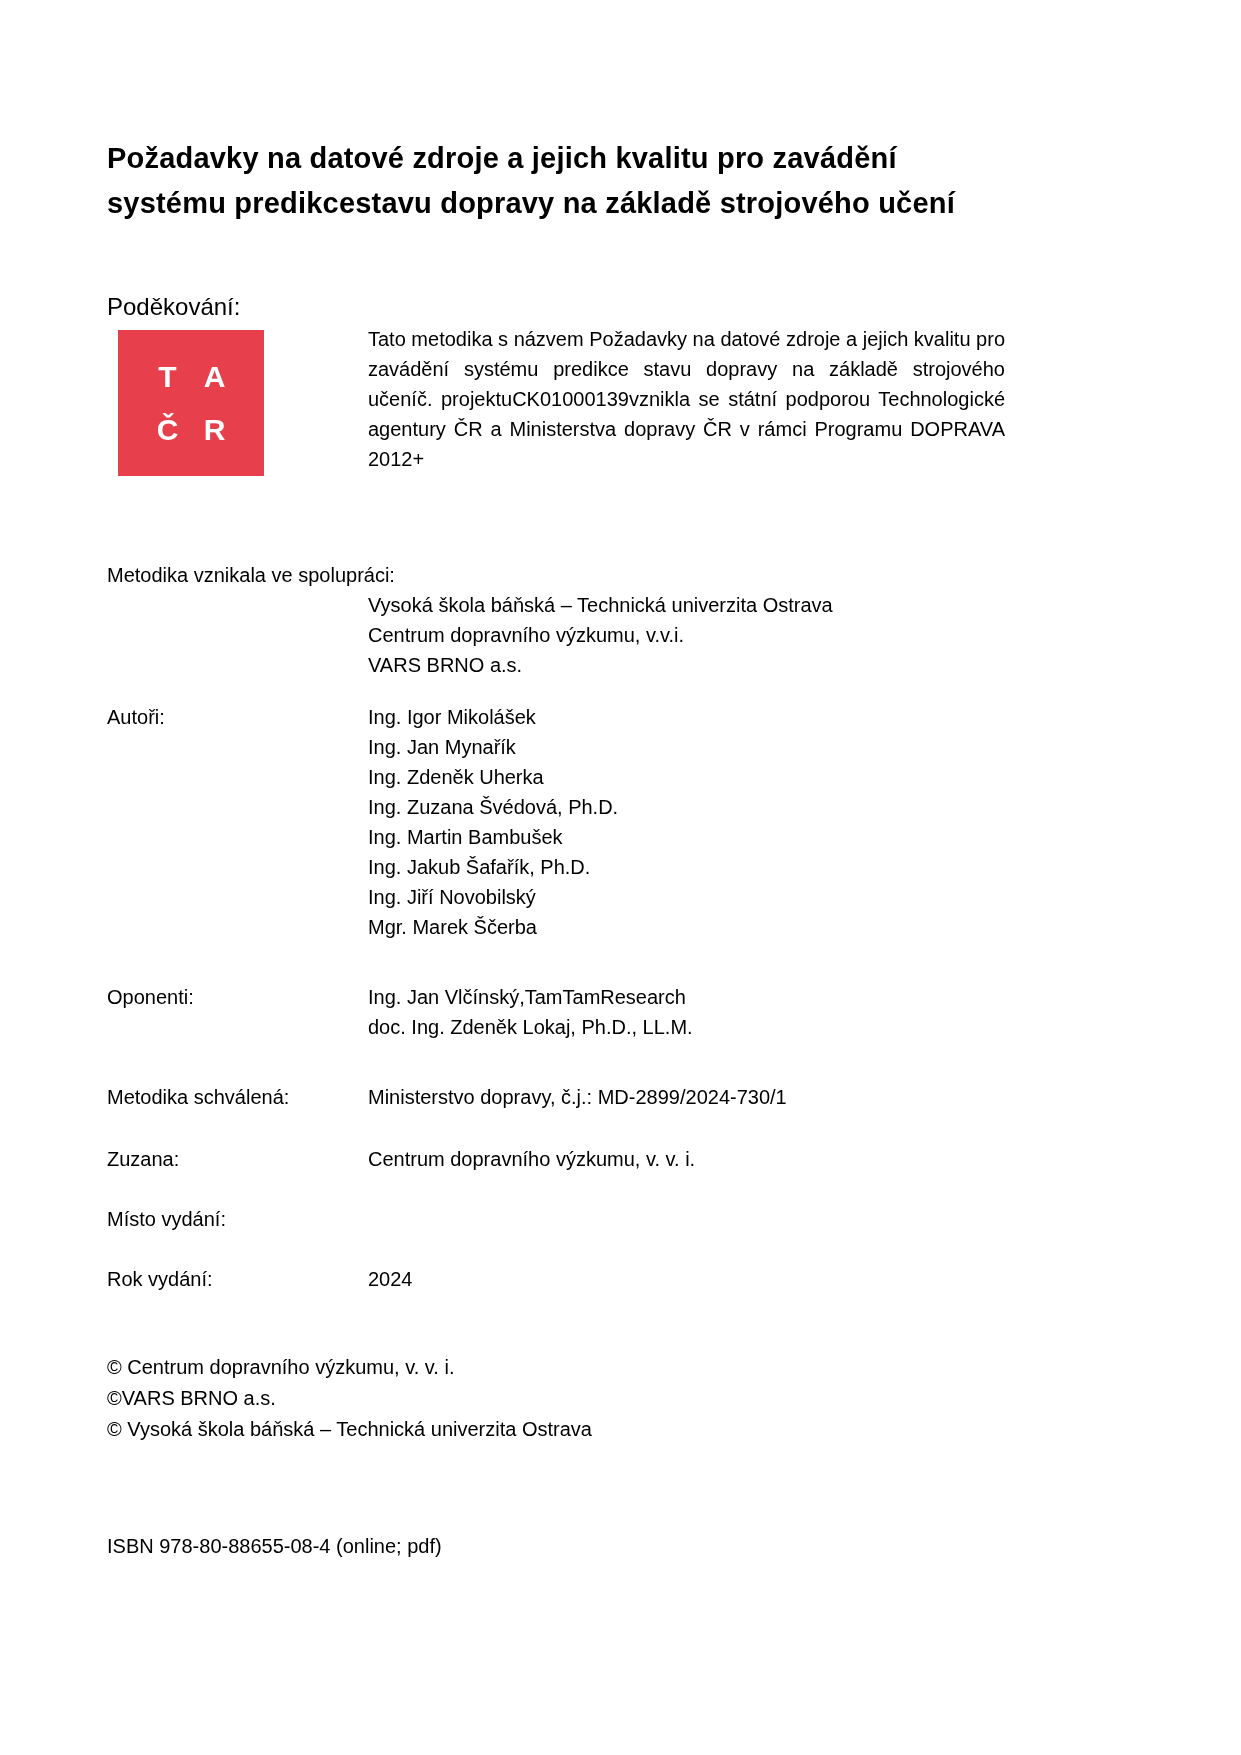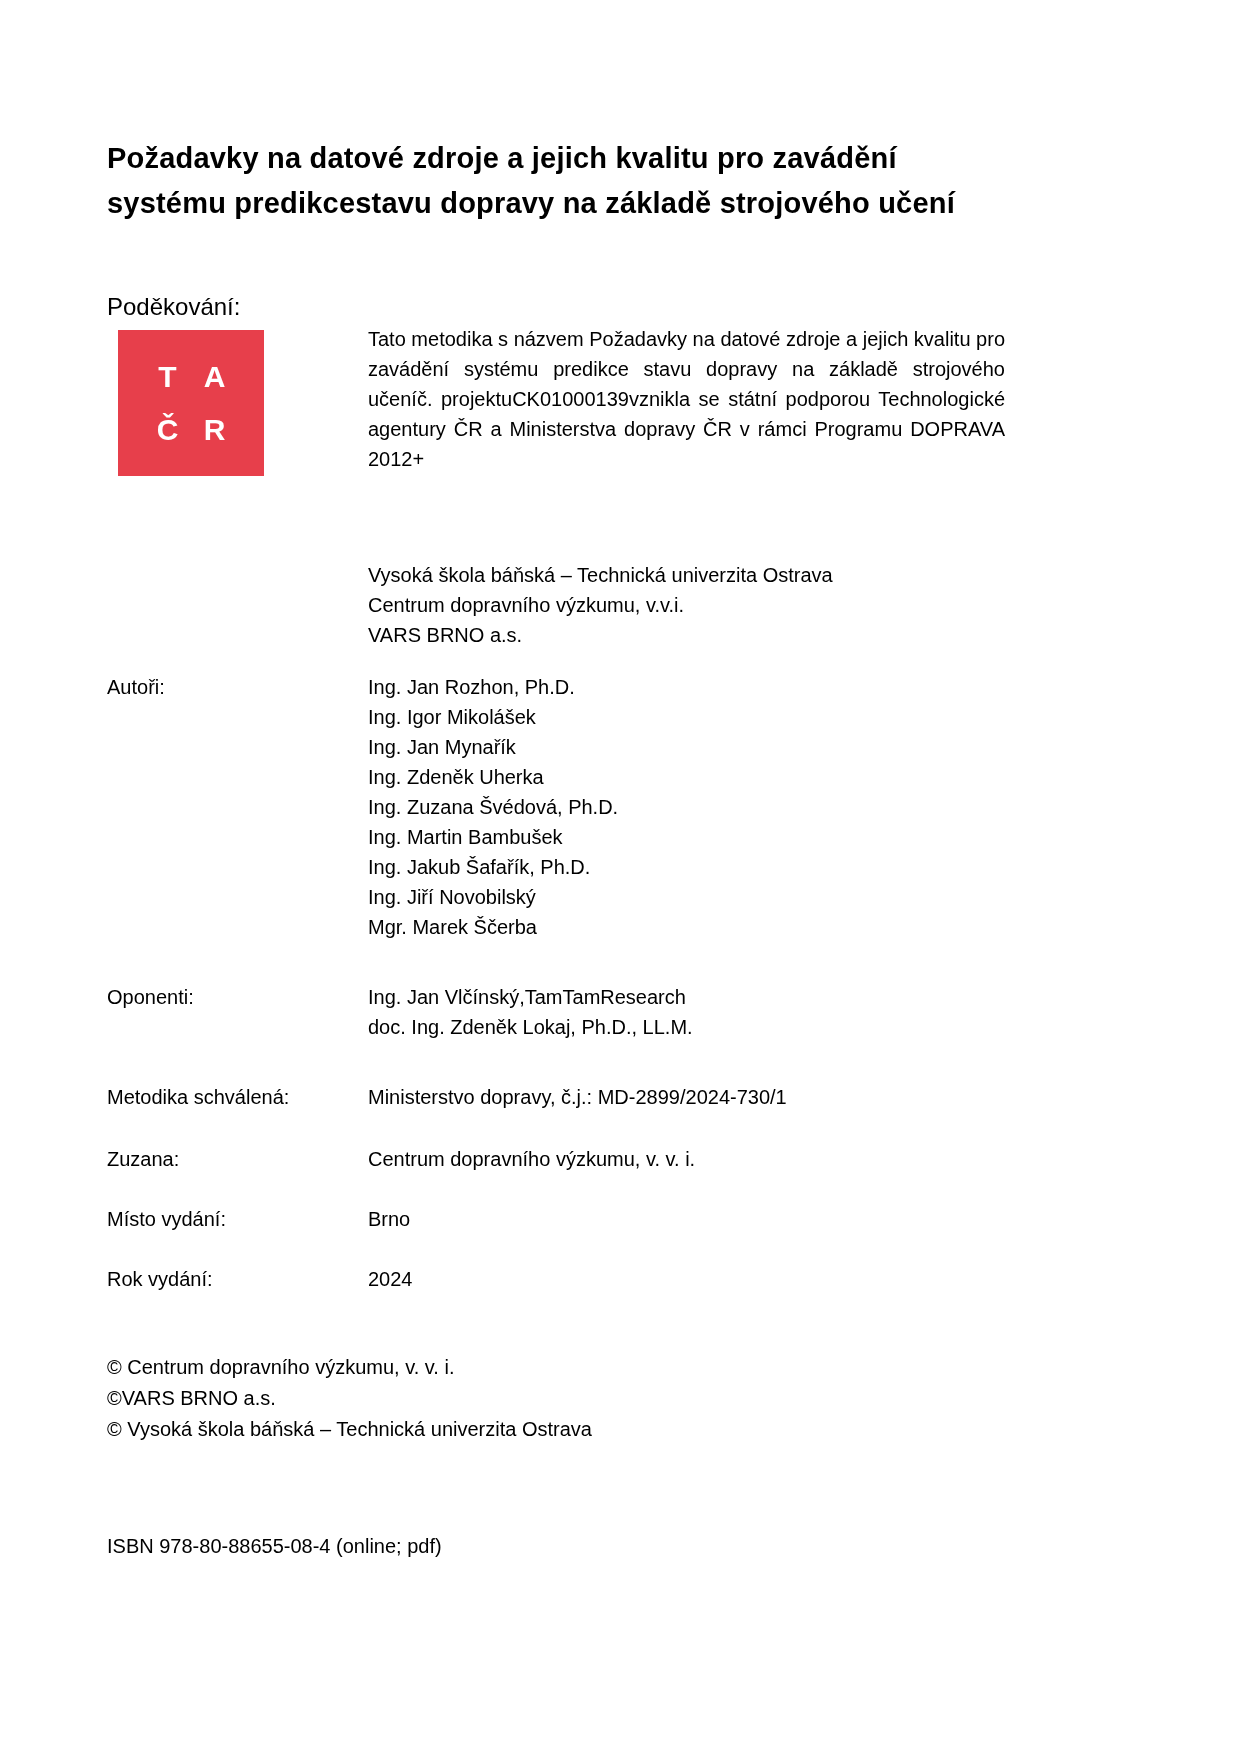--- a/index.html
+++ b/index.html
@@ -119,31 +119,31 @@
         <span>T</span>
         <span>A</span>
         <span>Č</span>
         <span>R</span>
       </div>
     </div>
     <p class="ack-text">Tato metodika s názvem Požadavky na datové zdroje a jejich kvalitu pro zavádění systému predikce stavu dopravy na základě strojového učeníč. projektuCK01000139vznikla se státní podporou Technologické agentury ČR a Ministerstva dopravy ČR v rámci Programu DOPRAVA 2012+</p>
   </div>
 
   <div class="collab">
+    <div class="block-label">Metodika vznikala ve spolupráci:</div>
     <div class="indent">
       <div class="line">Vysoká škola báňská – Technická univerzita Ostrava</div>
       <div class="line">Centrum dopravního výzkumu, v.v.i.</div>
       <div class="line">VARS BRNO a.s.</div>
     </div>
   </div>
 
   <div class="row row-authors">
     <div class="label">Autoři:</div>
     <div class="value">
-      <div class="line">Ing. Jan Rozhon, Ph.D.</div>
       <div class="line">Ing. Igor Mikolášek</div>
       <div class="line">Ing. Jan Mynařík</div>
       <div class="line">Ing. Zdeněk Uherka</div>
       <div class="line">Ing. Zuzana Švédová, Ph.D.</div>
       <div class="line">Ing. Martin Bambušek</div>
       <div class="line">Ing. Jakub Šafařík, Ph.D.</div>
       <div class="line">Ing. Jiří Novobilský</div>
       <div class="line">Mgr. Marek Ščerba</div>
     </div>
   </div>
@@ -161,21 +161,20 @@
     <div class="value line">Ministerstvo dopravy, č.j.: MD-2899/2024-730/1</div>
   </div>
 
   <div class="row row-publisher">
     <div class="label">Zuzana:</div>
     <div class="value line">Centrum dopravního výzkumu, v. v. i.</div>
   </div>
 
   <div class="row row-place">
     <div class="label">Místo vydání:</div>
-    <div class="value line">Brno</div>
   </div>
 
   <div class="row row-year">
     <div class="label">Rok vydání:</div>
     <div class="value line">2024</div>
   </div>
 
   <div class="copyright">
     <div class="line">© Centrum dopravního výzkumu, v. v. i.</div>
     <div class="line">©VARS BRNO a.s.</div>

